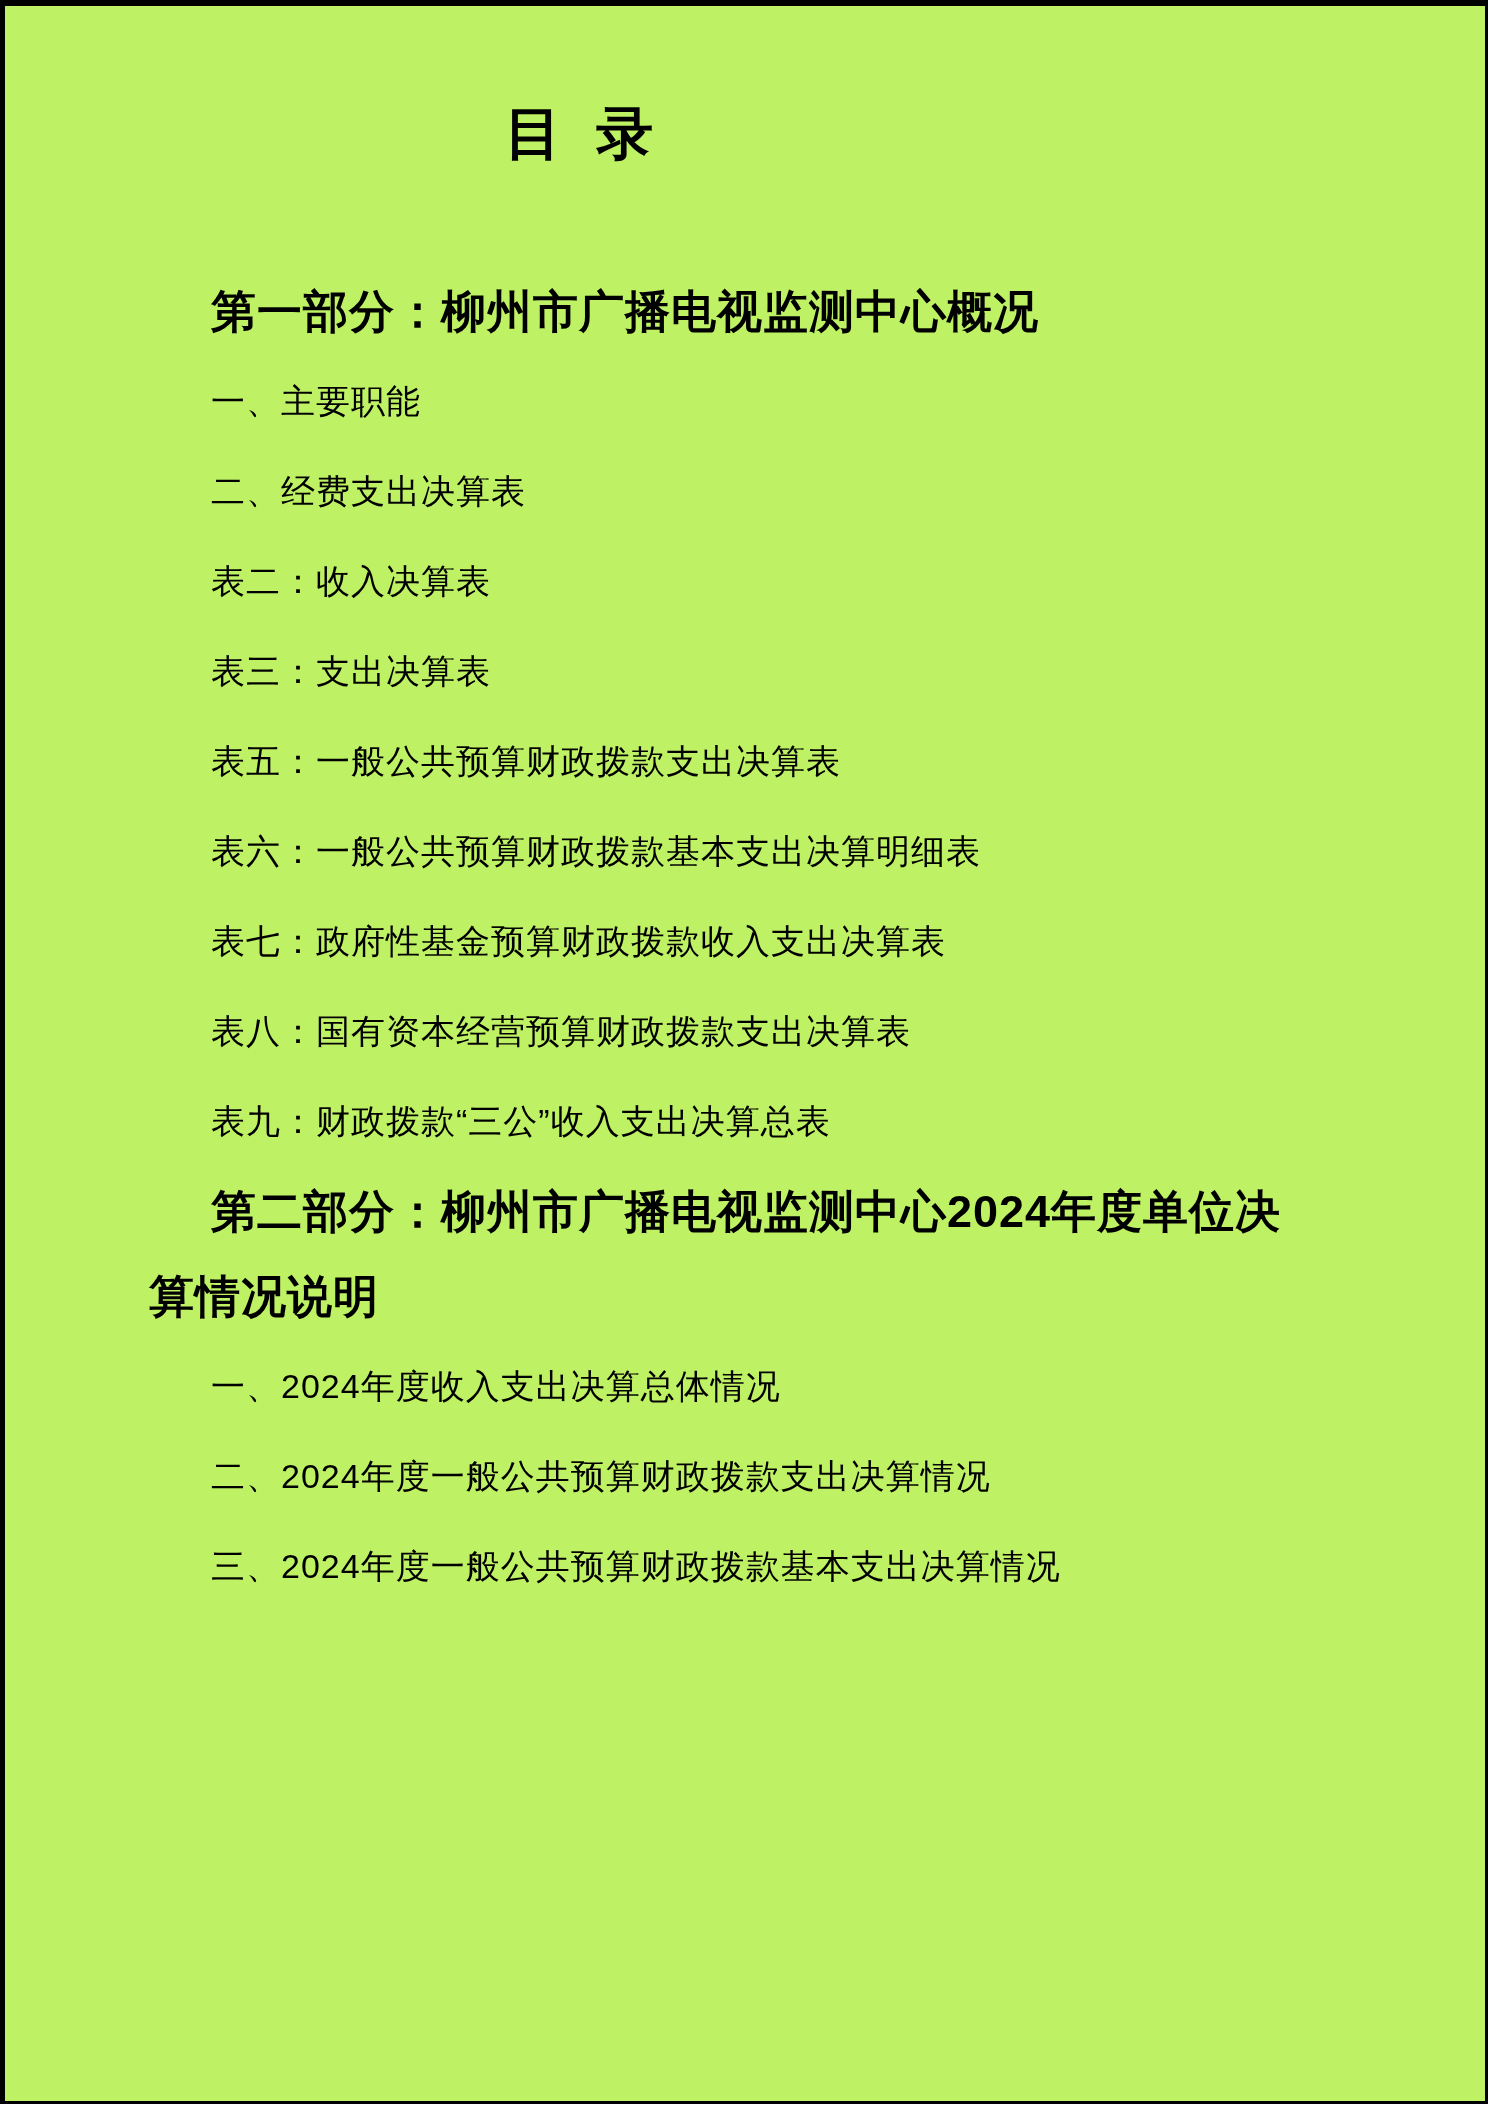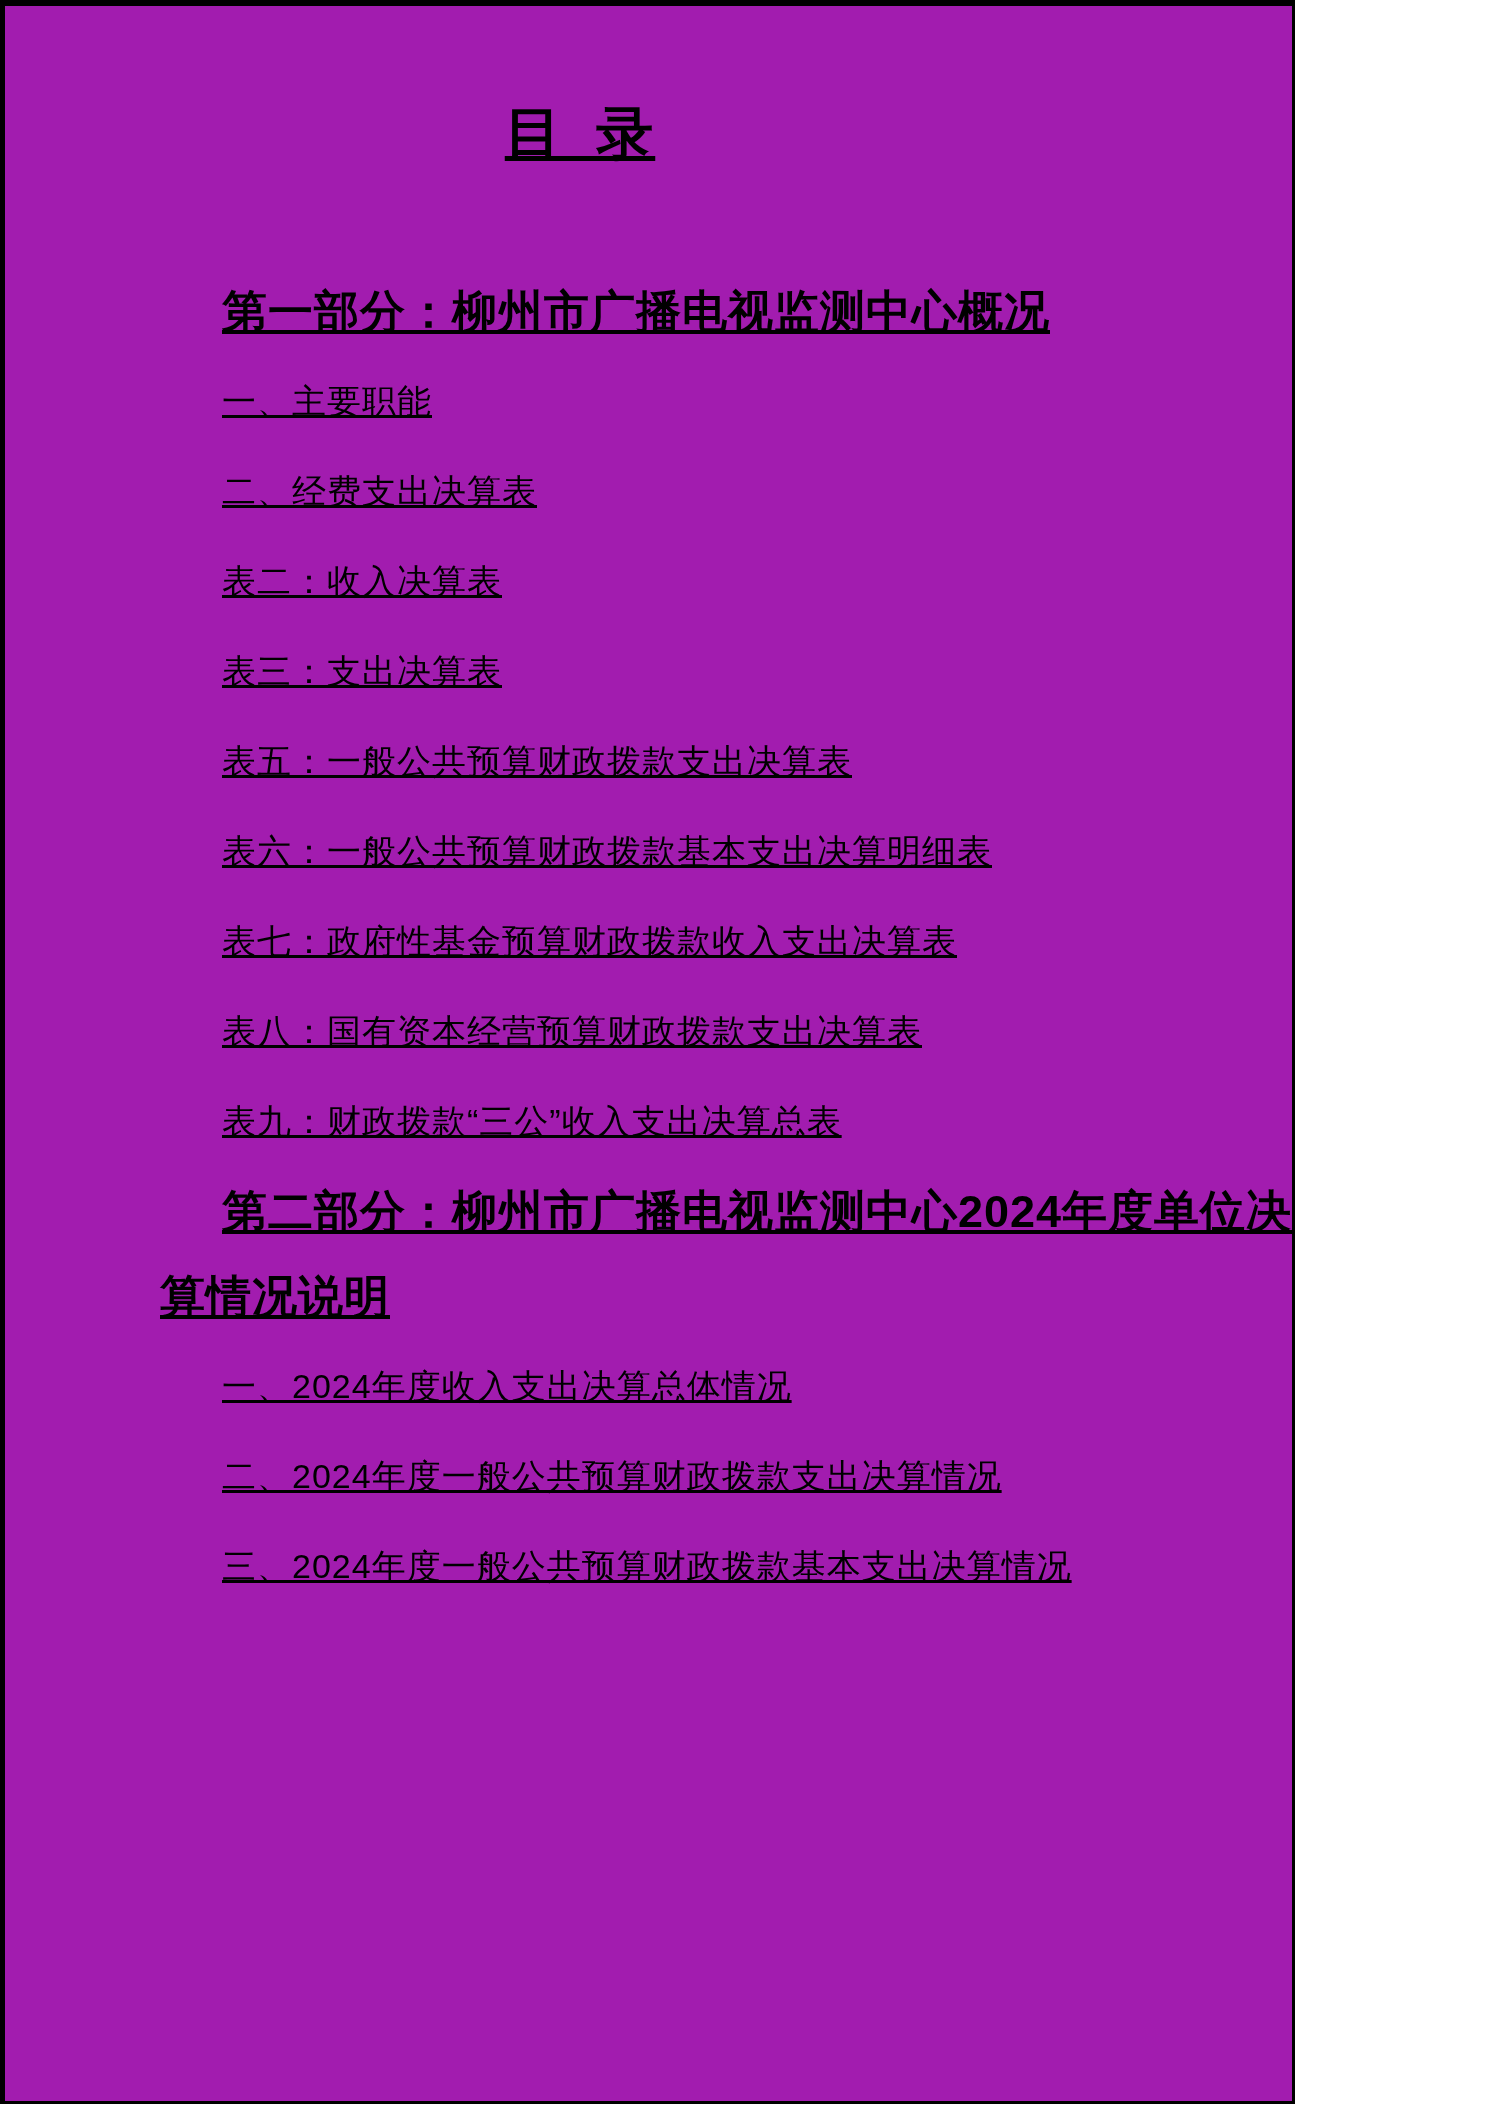--- a/index.html
+++ b/index.html
@@ -1,49 +1,48 @@
 <!DOCTYPE html>
 <html lang="zh"><head>
 <meta charset="utf-8">
 <style>
   html, body { margin: 0; padding: 0; background: #ffffff; }
   .page {
     position: relative;
-    width: 1295px;
+    width: 1488px;
     height: 2104px;
     box-sizing: border-box;
-    background: #a21caf;
+    background: #bef264;
     border-top: 6px solid #000;
     border-left: 5px solid #000;
     border-right: 3px solid #000;
     border-bottom: 3px solid #000;
     overflow: hidden;
     font-family: "Liberation Sans", "DejaVu Sans", sans-serif;
     color: #000;
-    text-decoration: underline;
   }
   .content {
     box-sizing: border-box;
     padding: 88px 0 0 140px;
     width: 1300px;
   }
   .doc-title {
     width: 870px;
     margin: 0 0 95px 0;
     font-family: "Liberation Serif", "DejaVu Serif", serif;
     font-weight: 700;
     font-size: 57px;
     line-height: 80px;
     text-align: center;
     letter-spacing: 2px;
     white-space: pre;
   }
   .toc { width: 1155px; }
   .toc p {
-    margin: 0 0 5px 15px;
+    margin: 0 0 5px 4px;
     line-height: 85px;
     text-indent: 62px;
     letter-spacing: 1px;
   }
   .toc-heading {
     font-size: 45px;
     font-weight: 700;
   }
   .toc-item {
     font-size: 34px;

